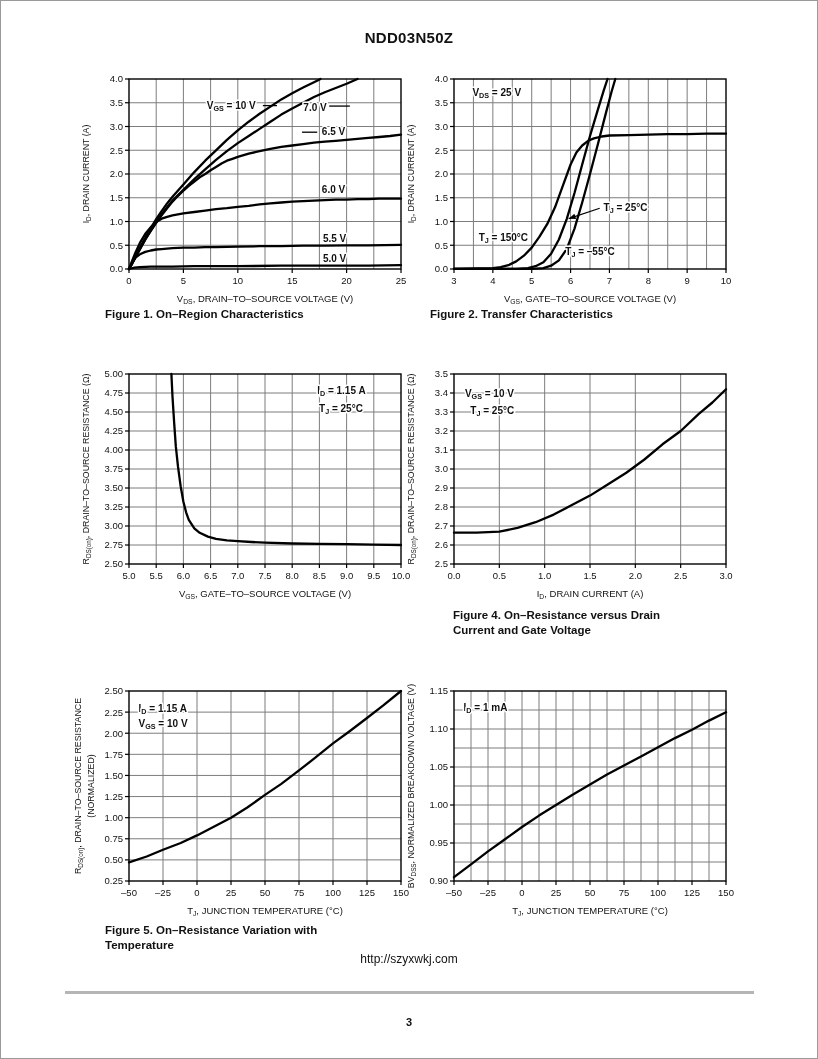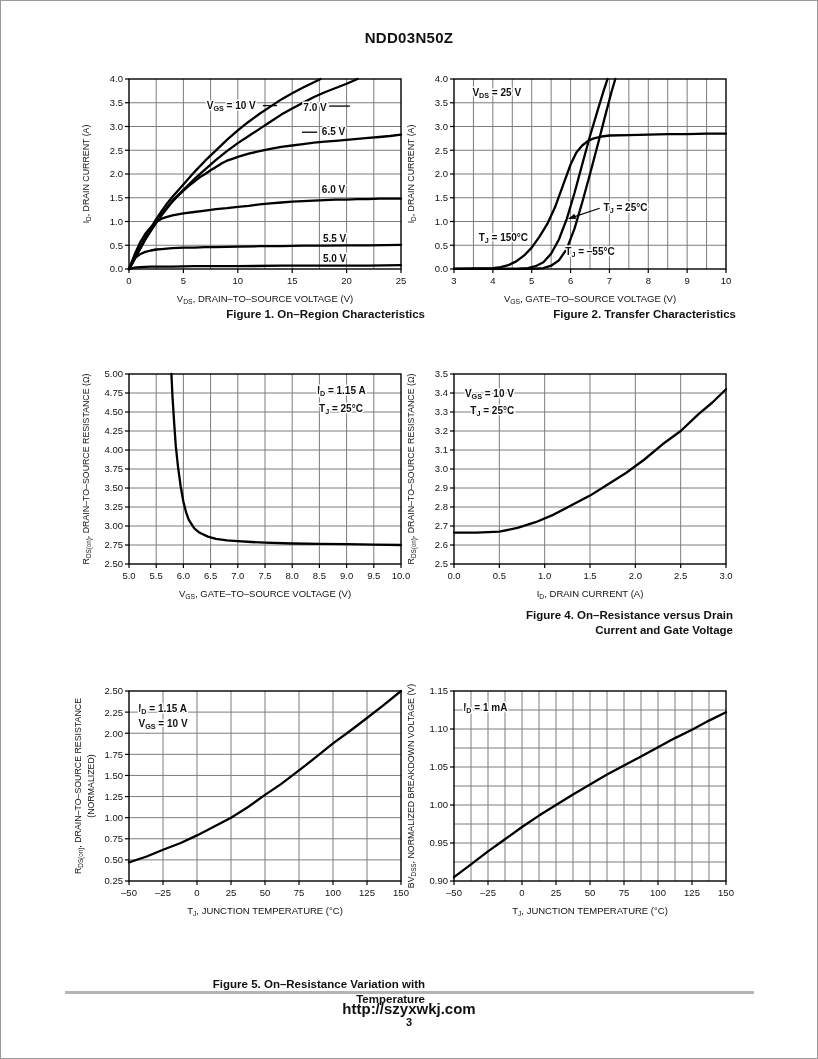--- a/index.html
+++ b/index.html
@@ -2,27 +2,27 @@
 <html><head>
 <meta charset="utf-8">
 <style>
   html,body{margin:0;padding:0;background:#e8e8e8;}
   .page{position:relative;width:818px;height:1059px;background:#ffffff;
         border:1px solid #9a9a9a;box-sizing:border-box;overflow:hidden;
         font-family:"Liberation Sans","DejaVu Sans",sans-serif;color:#111;}
   .doc-title{position:absolute;top:28px;left:0;width:100%;text-align:center;
              font-size:15px;font-weight:bold;letter-spacing:.3px;}
   svg.chart{position:absolute;overflow:visible;}
-  .caption{position:absolute;width:320px;text-align:right;font-size:11.5px;
+  .caption{position:absolute;width:320px;text-align:left;font-size:11.5px;
            font-weight:bold;line-height:1.3;}
   .caption sub{font-size:8px;}
   .footer-rule{position:absolute;left:64px;top:990px;width:689px;height:3px;
                background:#b5b5b5;}
-  .footer-url{position:absolute;left:0;top:999px;width:100%;text-align:center;
-              font-size:15px;font-weight:bold;}
+  .footer-url{position:absolute;left:0;top:951px;width:100%;text-align:center;
+              font-size:12px;font-weight:normal;}
   .footer-page{position:absolute;left:0;top:1015px;width:100%;text-align:center;
                font-size:11px;font-weight:bold;}
 </style>
 </head>
 <body>
 
 <div class="page">
   <div class="doc-title">NDD03N50Z</div>
 
   <svg class="chart" style="left:60px;top:68px" width="346" height="236">
@@ -405,20 +405,20 @@
       <text x="62" y="51.39999999999988" text-anchor="end" font-size="9.5" fill="#111">1.10</text>
       <line x1="64" y1="10" x2="68" y2="10" stroke="#000" stroke-width="1.2"></line>
       <text x="62" y="13.4" text-anchor="end" font-size="9.5" fill="#111">1.15</text>
       <text x="204" y="233" text-anchor="middle" font-size="9.5" fill="#111"><tspan>T</tspan><tspan font-size="6.8" dy="2.1">J</tspan><tspan font-size="9.5" dy="-2.1">, JUNCTION TEMPERATURE (°C)</tspan></text>
       <text transform="translate(28,105) rotate(-90)" text-anchor="middle" font-size="8.8" fill="#111"><tspan>BV</tspan><tspan font-size="6.3" dy="1.9">DSS</tspan><tspan font-size="8.8" dy="-1.9">, NORMALIZED BREAKDOWN VOLTAGE (V)</tspan></text>
       <path d="M68.0 196.2 L85.0 183.3 L102.0 170.4 L119.0 158.2 L136.0 146.0 L153.0 134.6 L170.0 124.0 L187.0 113.4 L204.0 103.5 L221.0 93.6 L238.0 84.5 L255.0 75.4 L272.0 66.2 L289.0 57.1 L306.0 48.8 L323.0 39.6 L340.0 31.3" fill="none" stroke="#000" stroke-width="2.3" stroke-linecap="round" stroke-linejoin="round"></path>
       <text x="77.52" y="30.220000000000024" text-anchor="start" font-size="10" font-weight="bold" fill="#111" stroke="#fff" stroke-width="3" paint-order="stroke" stroke-linejoin="round"><tspan>I</tspan><tspan font-size="7.2" dy="2.2">D</tspan><tspan font-size="10" dy="-2.2"> = 1 mA</tspan></text>
     </svg>
 
   <div class="caption" style="left:104px;top:306px">Figure 1. On–Region Characteristics</div>
-  <div class="caption" style="left:415px;top:306px">Figure 2. Transfer Characteristics</div>
-  <div class="caption" style="left:412px;top:607px">Figure 4. On–Resistance versus Drain<br>Current and Gate Voltage</div>
-  <div class="caption" style="left:104px;top:976px">Figure 5. On–Resistance Variation with<br>Temperature</div>
+  <div class="caption" style="left:429px;top:306px">Figure 2. Transfer Characteristics</div>
+  <div class="caption" style="left:452px;top:607px">Figure 4. On–Resistance versus Drain<br>Current and Gate Voltage</div>
+  <div class="caption" style="left:104px;top:922px">Figure 5. On–Resistance Variation with<br>Temperature</div>
 
   <div class="footer-rule"></div>
   <div class="footer-url">http://szyxwkj.com</div>
   <div class="footer-page">3</div>
 </div>
 
 </body></html>

